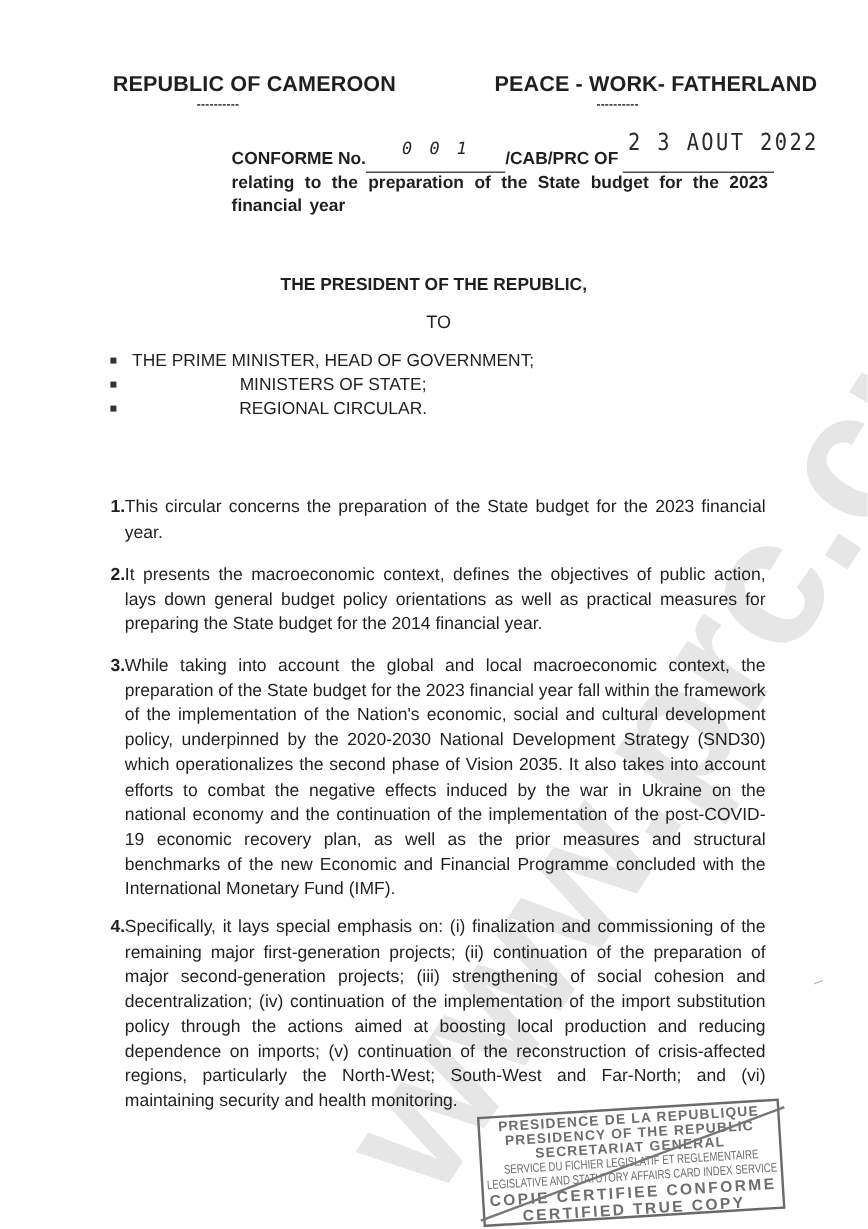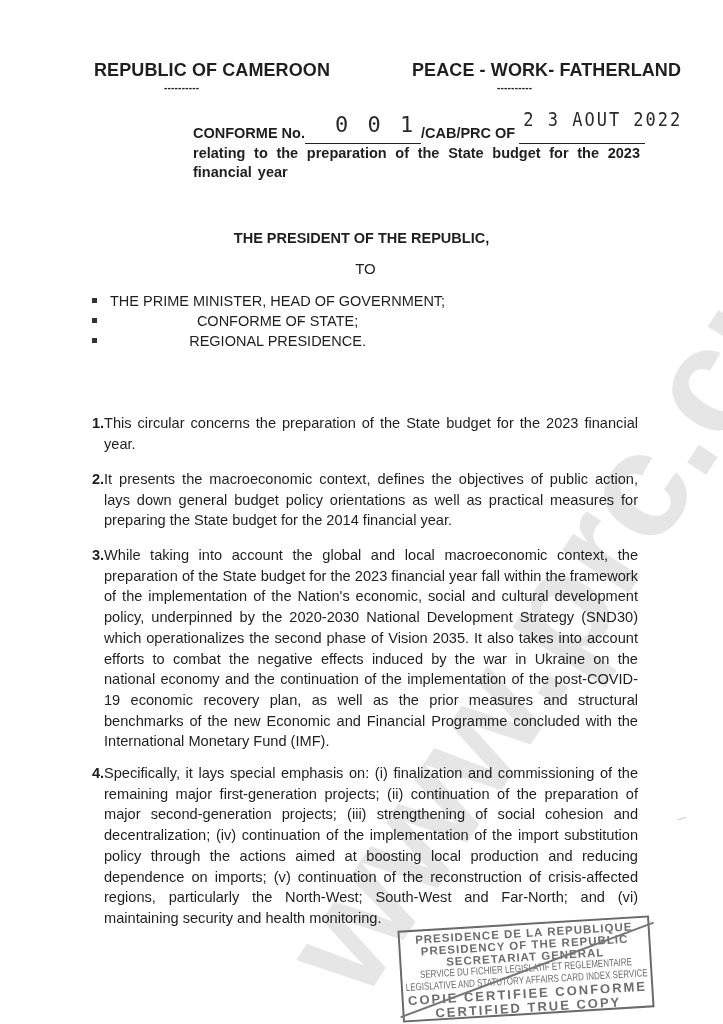--- a/index.html
+++ b/index.html
@@ -14,21 +14,21 @@
     .dash { font-size: 10px; font-weight: bold; top: 82px; letter-spacing: 0.2px; }
     .dash-left { left: 164px; }
     .dash-right { left: 497px; }
 
     .circular { left: 193px; top: 124px; width: 447px; font-weight: bold; font-size: 14.5px; line-height: 19px; }
     .circ-line1 { position: relative; height: 20px; white-space: nowrap; }
     .blank { display: inline-block; border-bottom: 1.2px solid #222; position: relative; vertical-align: baseline; }
     .blank-no { width: 116px; }
     .blank-date { width: 126px; }
     .stampnum { position: absolute; font-family: "DejaVu Sans Mono", monospace; font-weight: normal; color: #2a2a2a; letter-spacing: 3px; }
-    .stampnum.no { left: 30px; top: -9px; font-size: 22px; }
+    .stampnum.no { left: 30px; top: -9px; font-size: 14px; font-style: italic; }
     .stampnum.date { left: 4px; top: -14px; font-size: 17px; letter-spacing: 2px; transform: scaleY(1.15); }
     .circ-rest { text-align: justify; text-align-last: left; word-spacing: 2px; }
 
     .president { left: 0; width: 723px; text-align: center; top: 230px; font-weight: bold; font-size: 14.5px; }
     .to { left: 0; width: 723px; text-align: center; top: 260px; font-size: 15px; padding-left: 4px; }
 
     .recipients { left: 92px; top: 291px; margin: 0; padding: 0; list-style: none; font-size: 14.5px; line-height: 20px; }
     .recipients li { position: relative; padding-left: 18px; text-align: center; }
     .recipients li .bullet { position: absolute; left: 0; top: 7px; width: 5px; height: 5px; background: #333; }
 
@@ -80,22 +80,22 @@
   </div>
   <div class="circ-rest">relating to the preparation of the State budget for the 2023 financial year</div>
 </div>
 
 <div class="abs president">THE PRESIDENT OF THE REPUBLIC,</div>
 <div class="abs to">TO</div>
 <div class="abs mark-dot"></div>
 
 <ul class="abs recipients">
   <li><span class="bullet"></span><span>THE PRIME MINISTER, HEAD OF GOVERNMENT;</span></li>
-  <li><span class="bullet"></span><span>CONFORME OF STATE;</span></li>
-  <li><span class="bullet"></span><span>REGIONAL PRESIDENCE.</span></li>
+  <li><span class="bullet"></span><span>MINISTERS OF STATE;</span></li>
+  <li><span class="bullet"></span><span>REGIONAL CIRCULAR.</span></li>
 </ul>
 
 <div class="abs para p1">
   <span class="num">1.</span>
   <div class="txt">This circular concerns the preparation of the State budget for the 2023 financial year.</div>
 </div>
 <div class="abs para p2">
   <span class="num">2.</span>
   <div class="txt">It presents the macroeconomic context, defines the objectives of public action, lays down general budget policy orientations as well as practical measures for preparing the State budget for the 2014 financial year.</div>
 </div>

